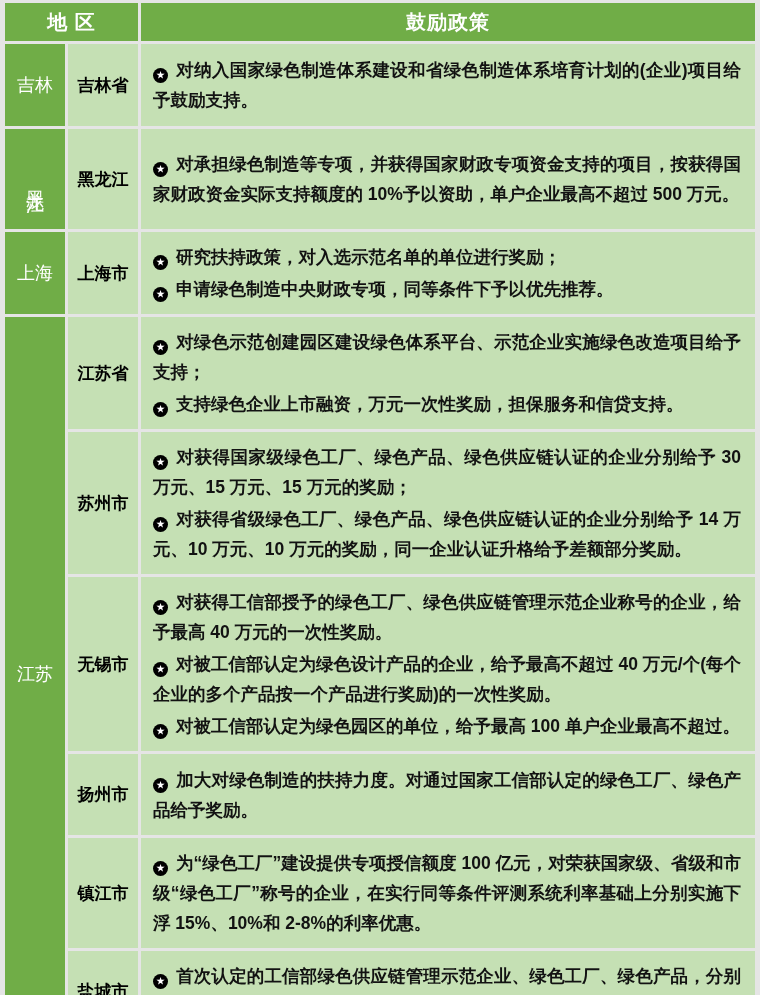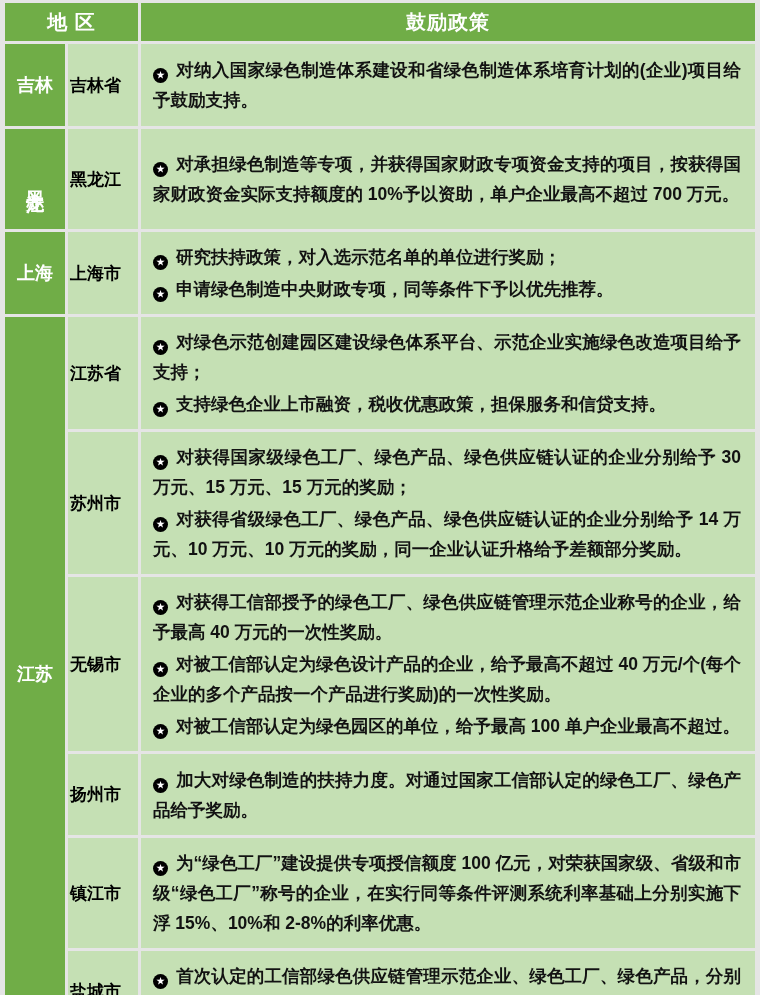--- a/index.html
+++ b/index.html
@@ -28,38 +28,39 @@
     font-size: 20px;
     font-weight: bold;
     height: 36px;
     text-align: center;
     vertical-align: middle;
     letter-spacing: 1px;
   }
   td.prov {
     background: #70ad47;
     color: #ffffff;
-    font-weight: bold;
+    font-weight: normal;
     font-size: 18px;
     text-align: center;
     vertical-align: middle;
     padding: 0;
     margin-left: 48px;
   }
   td.prov .vstack {
     writing-mode: vertical-rl;
     text-orientation: upright;
     letter-spacing: 3px;
     display: inline-block;
   }
   td.region {
     background: #c5e0b4;
     color: #000000;
     font-weight: bold;
     font-size: 17px;
+    text-align: center;
     vertical-align: middle;
     padding: 0 2px;
   }
   td.policy {
     background: #c5e0b4;
     color: #121212;
     font-weight: bold;
     font-size: 17.5px;
     line-height: 30px;
     text-align: justify;
@@ -128,21 +129,21 @@
       <tr class="h100">
         <td class="prov">
           <span class="vstack">黑龙江</span>
         </td>
         <td class="region">
           <span>黑龙江</span>
         </td>
         <td class="policy">
           <p><span class="bullet">
                 <span>★</span>
-              </span><span>对承担绿色制造等专项，并获得国家财政专项资金支持的项目，按获得国家财政资金实际支持额度的 10%予以资助，单户企业最高不超过 700 万元。</span></p>
+              </span><span>对承担绿色制造等专项，并获得国家财政专项资金支持的项目，按获得国家财政资金实际支持额度的 10%予以资助，单户企业最高不超过 500 万元。</span></p>
         </td>
       </tr>
 
       <tr class="h78">
         <td class="prov">
           <span>上海</span>
         </td>
         <td class="region">
           <span>上海市</span>
         </td>
@@ -162,21 +163,21 @@
         </td>
         <td class="region">
           <span>江苏省</span>
         </td>
         <td class="policy">
           <p><span class="bullet">
                 <span>★</span>
               </span><span>对绿色示范创建园区建设绿色体系平台、示范企业实施绿色改造项目给予支持；</span></p>
           <p><span class="bullet">
                 <span>★</span>
-              </span><span>支持绿色企业上市融资，税收优惠政策，担保服务和信贷支持。</span></p>
+              </span><span>支持绿色企业上市融资，万元一次性奖励，担保服务和信贷支持。</span></p>
         </td>
       </tr>
 
       <tr class="h138">
         <td class="region">
           <span>苏州市</span>
         </td>
         <td class="policy">
           <p><span class="bullet">
                 <span>★</span>

